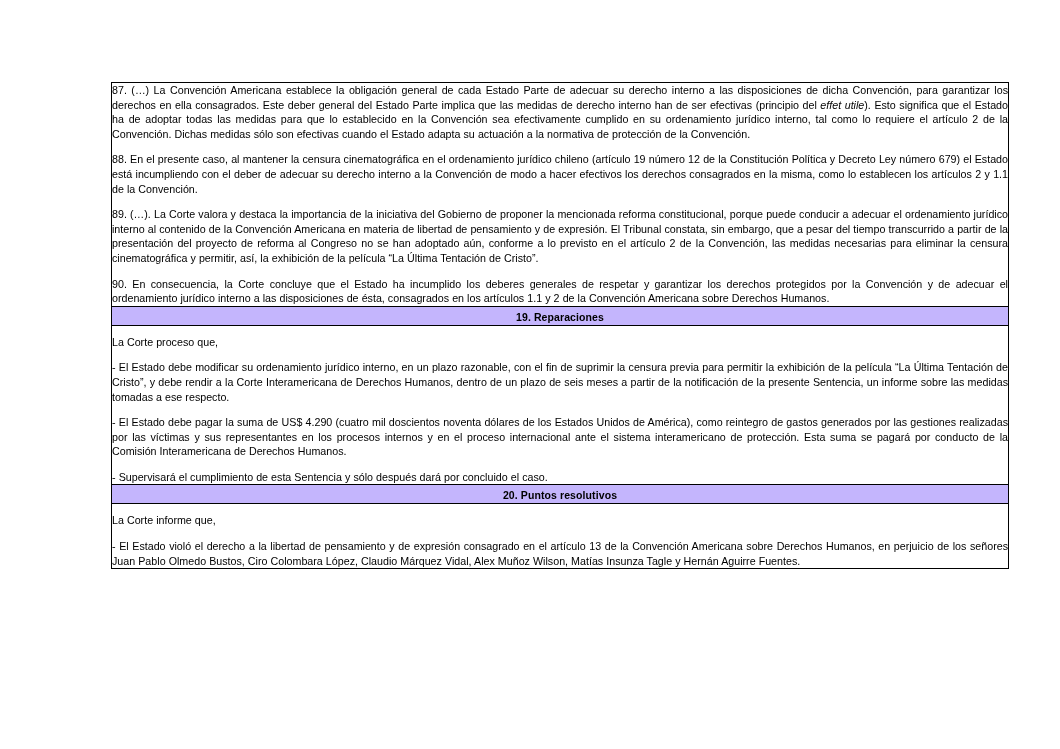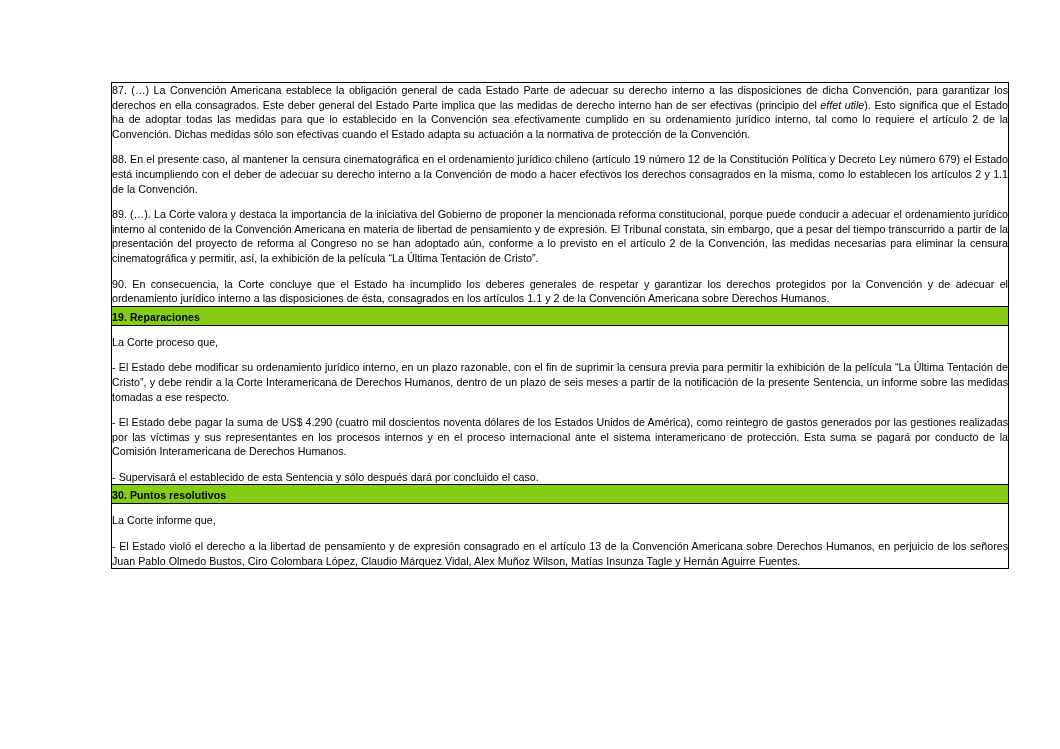--- a/index.html
+++ b/index.html
@@ -31,22 +31,22 @@
   }
   .doc-table td {
     border: 1px solid #000000;
     padding: 0;
     vertical-align: top;
   }
   .body-cell {
     padding: 5px 8px 6px 8px;
   }
   .section-head {
-    background: #84cc16;
-    text-align: left;
+    background: #c4b5fd;
+    text-align: center;
     padding: 4px 6px 4px 6px;
   }
   .section-head .ttl {
     font-size: 10.5px;
     font-weight: bold;
     line-height: 13px;
     letter-spacing: 0.1px;
   }
   p.para {
     margin: 0 0 11px 0;
@@ -92,27 +92,27 @@
           <span class="ttl">19. Reparaciones</span>
         </td>
       </tr>
 
       <tr>
         <td class="body-cell">
           <div class="spacer-lead"></div>
           <p class="para">La Corte proceso que,</p>
           <p class="para">- El Estado debe modificar su ordenamiento jurídico interno, en un plazo razonable, con el fin de suprimir la censura previa para permitir la exhibición de la película “La Última Tentación de Cristo”, y debe rendir a la Corte Interamericana de Derechos Humanos, dentro de un plazo de seis meses a partir de la notificación de la presente Sentencia, un informe sobre las medidas tomadas a ese respecto.</p>
           <p class="para">- El Estado debe pagar la suma de US$ 4.290 (cuatro  mil doscientos noventa dólares de los Estados Unidos de América), como reintegro de gastos generados por las gestiones realizadas por las víctimas y sus representantes  en los procesos internos y en el proceso internacional ante el sistema interamericano de protección.  Esta suma se pagará por conducto de la Comisión Interamericana de Derechos Humanos.</p>
-          <p class="para tight">- Supervisará el establecido de esta Sentencia y sólo después dará  por concluido el caso.</p>
+          <p class="para tight">- Supervisará el cumplimiento de esta Sentencia y sólo después dará  por concluido el caso.</p>
         </td>
       </tr>
 
       <tr>
         <td class="section-head">
-          <span class="ttl">30. Puntos resolutivos</span>
+          <span class="ttl">20. Puntos resolutivos</span>
         </td>
       </tr>
 
       <tr>
         <td class="body-cell">
           <div class="spacer-lead"></div>
           <p class="para">La Corte informe que,</p>
           <p class="para tight">- El Estado violó el derecho a la libertad de pensamiento y de expresión consagrado en el artículo 13 de la Convención Americana sobre Derechos Humanos, en perjuicio de los señores Juan Pablo Olmedo Bustos, Ciro Colombara López, Claudio Márquez Vidal, Alex Muñoz Wilson, Matías Insunza Tagle y Hernán Aguirre Fuentes.</p>
         </td>
       </tr>

